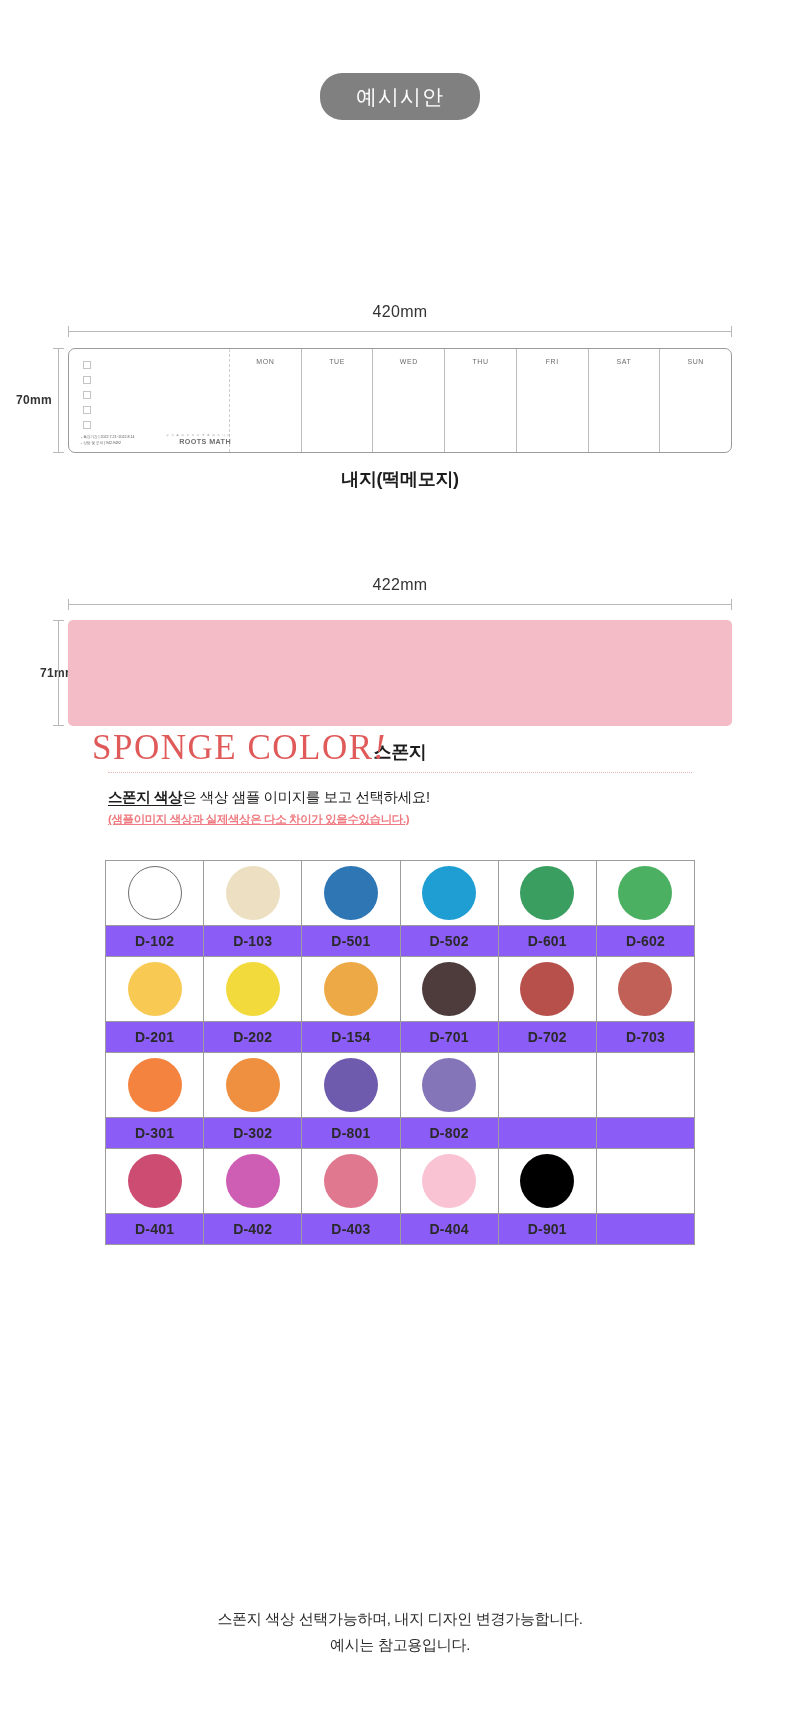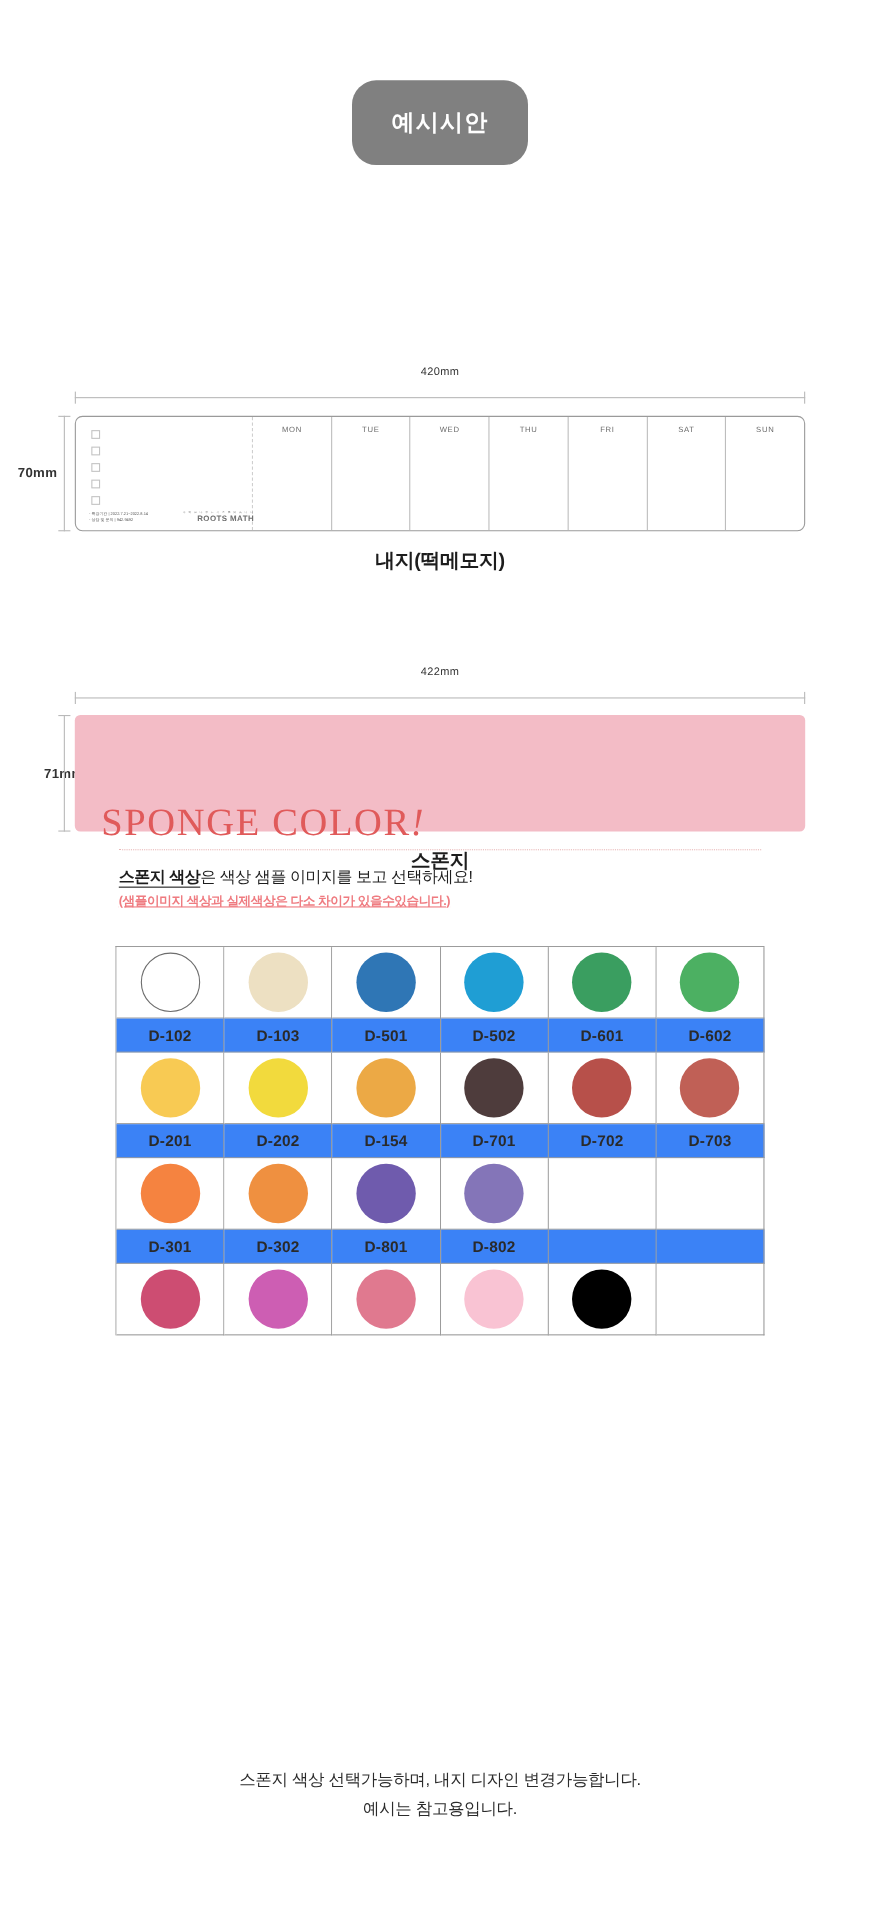--- a/index.html
+++ b/index.html
@@ -9,31 +9,31 @@
     font-family:"Liberation Sans","DejaVu Sans",sans-serif;
     color:#222;
     position:relative;
     overflow:hidden;
   }
 
   
   .badge-wrap { width:100%; display:flex; justify-content:center; padding-top:73px; }
   .badge {
     background:#808080; color:#ffffff;
-    font-size:21px; font-weight:bold; letter-spacing:1px;
-    padding:26px 36px; border-radius:22px;
+    font-size:21px; font-weight:normal; letter-spacing:1px;
+    padding:11px 36px; border-radius:22px;
     line-height:1.2;
   }
 
   
   .spec { position:relative; }
 
   .dim-top-label {
     position:absolute; text-align:center;
-    font-size:10px; color:#333; letter-spacing:.3px;
+    font-size:16px; color:#333; letter-spacing:.3px;
   }
   .dim-left-label {
     position:absolute; text-align:right;
     font-size:12px; color:#333; letter-spacing:.3px;font-weight:bold;
   }
   .dim-hline {
     position:absolute; height:1px; background:#b9b9b9;
   }
   .dim-hline::before, .dim-hline::after {
     content:""; position:absolute; top:-5px; width:1px; height:11px; background:#b9b9b9;
@@ -128,21 +128,21 @@
   .grid-row { display:flex; }
   .grid-cell {
     width:85px; flex:1;
     border-right:1px solid #9c9c9c;
     border-bottom:1px solid #9c9c9c;
     background:#fff;
     height:65px;
     display:flex; align-items:center; justify-content:center;
   }
   .grid-cell.label {
-    height:31px; background:#3b82f6;
+    height:31px; background:#8b5cf6;
     font-size:14px; font-weight:bold; color:#2a2a2a; letter-spacing:.2px;
   }
   .dot { width:54px; height:54px; border-radius:50%; }
   .dot.outline { border:1px solid #6d6d6d; }
 
   
   .foot {
     position:absolute; left:0; width:100%; text-align:center;
     font-size:15px; color:#2b2b2b; letter-spacing:-.3px; line-height:1.75;
   }
@@ -322,18 +322,26 @@
         <div class="dot" style="background: rgb(224, 121, 143);"></div>
       </div>
       <div class="grid-cell">
         <div class="dot" style="background: rgb(249, 195, 211);"></div>
       </div>
       <div class="grid-cell">
         <div class="dot" style="background: rgb(0, 0, 0);"></div>
       </div>
       <div class="grid-cell"></div>
     </div>
+    <div class="grid-row">
+      <div class="grid-cell label">D-401</div>
+      <div class="grid-cell label">D-402</div>
+      <div class="grid-cell label">D-403</div>
+      <div class="grid-cell label">D-404</div>
+      <div class="grid-cell label">D-901</div>
+      <div class="grid-cell label"></div>
+    </div>
   </div>
 
 <div class="foot" style="top:1606px;">
   <div>스폰지 색상 선택가능하며, 내지 디자인 변경가능합니다.</div>
   <div>예시는 참고용입니다.</div>
 </div>
 
 </body></html>

